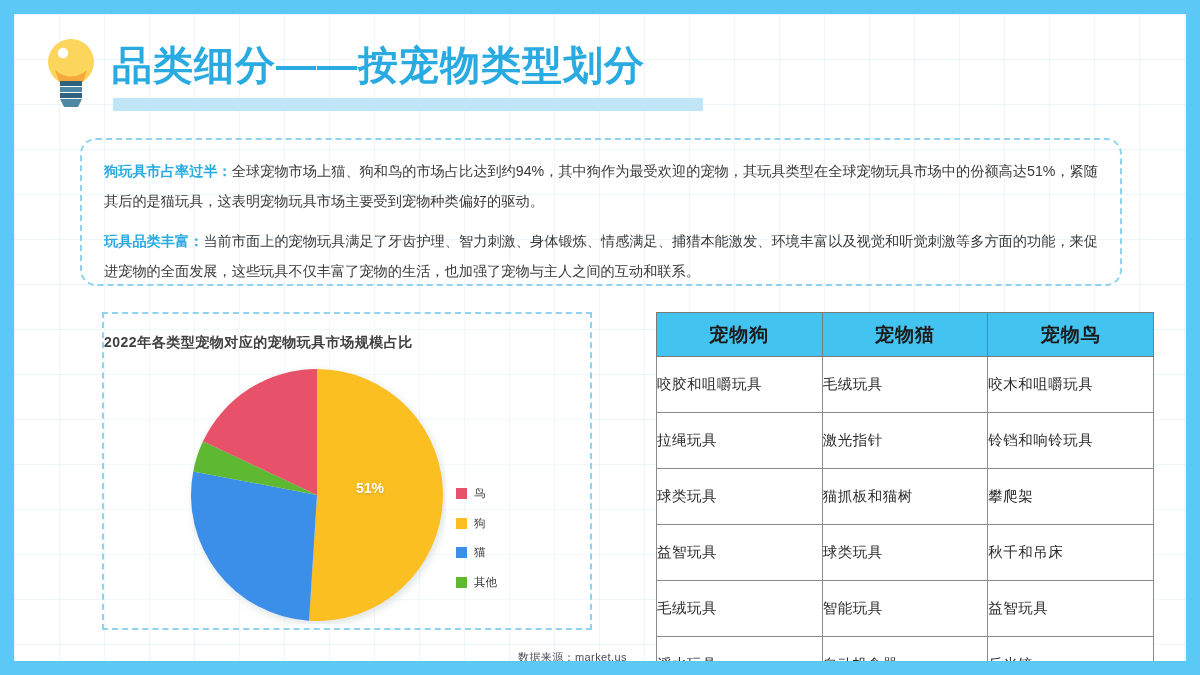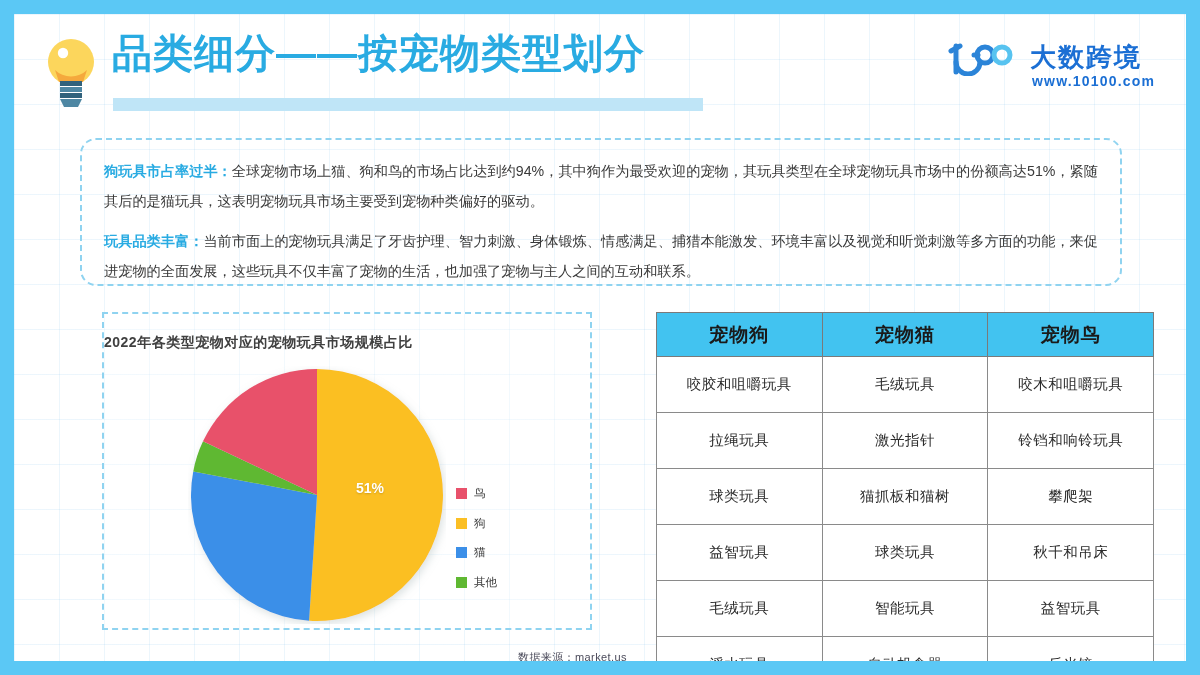--- a/index.html
+++ b/index.html
@@ -15,21 +15,21 @@
     background-image:
       linear-gradient(to right, rgba(150,205,240,0.18) 1px, transparent 1px),
       linear-gradient(to bottom, rgba(150,205,240,0.18) 1px, transparent 1px);
     background-size:45px 45px;
     overflow:hidden;
   }
 
   
   .header { position:absolute; left:0; top:0; width:100%; height:100px; }
   .bulb { position:absolute; left:29px; top:22px; width:56px; height:72px; }
-  .title-wrap { position:absolute; left:98px; top:14px; }
+  .title-wrap { position:absolute; left:98px; top:26px; }
   .title {
     font-size:40px; font-weight:bold; color:#29ABE2;
     letter-spacing:1px; line-height:50px; white-space:nowrap;
   }
   .title-underline {
     position:absolute; left:99px; top:84px;
     width:590px; height:13px; background:#BFE5F7;
   }
 
   
@@ -88,21 +88,21 @@
   table { border-collapse:collapse; width:100%; table-layout:fixed; }
   th {
     background:#42C3F0; color:#1a1a1a;
     font-size:19px; font-weight:bold;
     height:44px; border:1px solid #7a7a7a;
     text-align:center; letter-spacing:1px;
   }
   td {
     background:#ffffff; color:#2b2b2b;
     font-size:14.5px; height:56px;
-    border:1px solid #8a8a8a; text-align:center;
+    border:1px solid #8a8a8a; 
     letter-spacing:0.5px;
   }
 
   .source {
     position:absolute; left:504px; top:636px;
     font-size:11px; color:#4a4a5a; letter-spacing:0.4px;
   }
 </style>
 </head>
 <body>
@@ -119,32 +119,20 @@
       <rect x="17" y="51" width="22" height="5" fill="#4E87A3"></rect>
       <rect x="17" y="57" width="22" height="5" fill="#31627C"></rect>
       <path d="M17 63 L39 63 L35 71 L21 71 Z" fill="#4E87A3"></path>
     </svg>
 
     <div class="title-wrap">
       <div class="title">品类细分——按宠物类型划分</div>
     </div>
     <div class="title-underline"></div>
 
-    <div class="logo">
-      <svg class="logo-mark" viewBox="0 0 72 34">
-        <path d="M8 4 L8 30" stroke="#2B84D8" stroke-width="5" fill="none" stroke-linecap="round"></path>
-        <path d="M3 9 L12 4" stroke="#2B84D8" stroke-width="5" fill="none" stroke-linecap="round"></path>
-        <path d="M8 20 A12 12 0 0 0 32 20" stroke="#2B84D8" stroke-width="5" fill="none" stroke-linecap="round"></path>
-        <circle cx="37" cy="13" r="8" fill="none" stroke="#2B84D8" stroke-width="5"></circle>
-        <circle cx="54" cy="13" r="8" fill="none" stroke="#57C3F0" stroke-width="5"></circle>
-        <path d="M26 13 L30 13" stroke="#2B84D8" stroke-width="5" stroke-linecap="round"></path>
-      </svg>
-      <div class="logo-cn">大数跨境</div>
-      <div class="logo-url">www.10100.com</div>
-    </div>
   </div>
 
   <div class="textbox">
     <div class="para">
       <p>
         <span class="lead">狗玩具市占率过半：</span><span>全球宠物市场上猫、狗和鸟的市场占比达到约94%，其中狗作为最受欢迎的宠物，其玩具类型在全球宠物玩具市场中的份额高达51%，紧随其后的是猫玩具，这表明宠物玩具市场主要受到宠物种类偏好的驱动。</span>
       </p>
     </div>
     <div class="para">
       <p>

